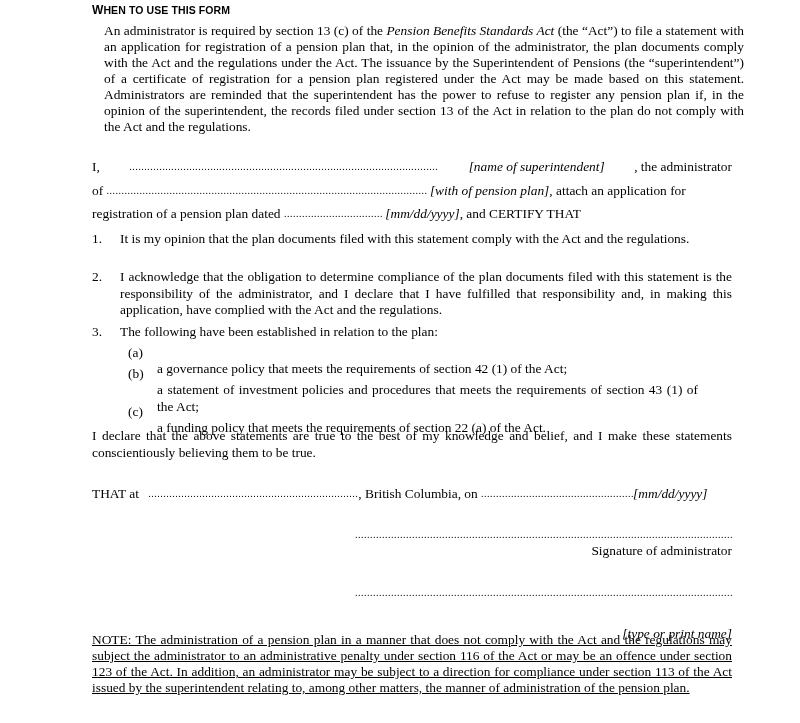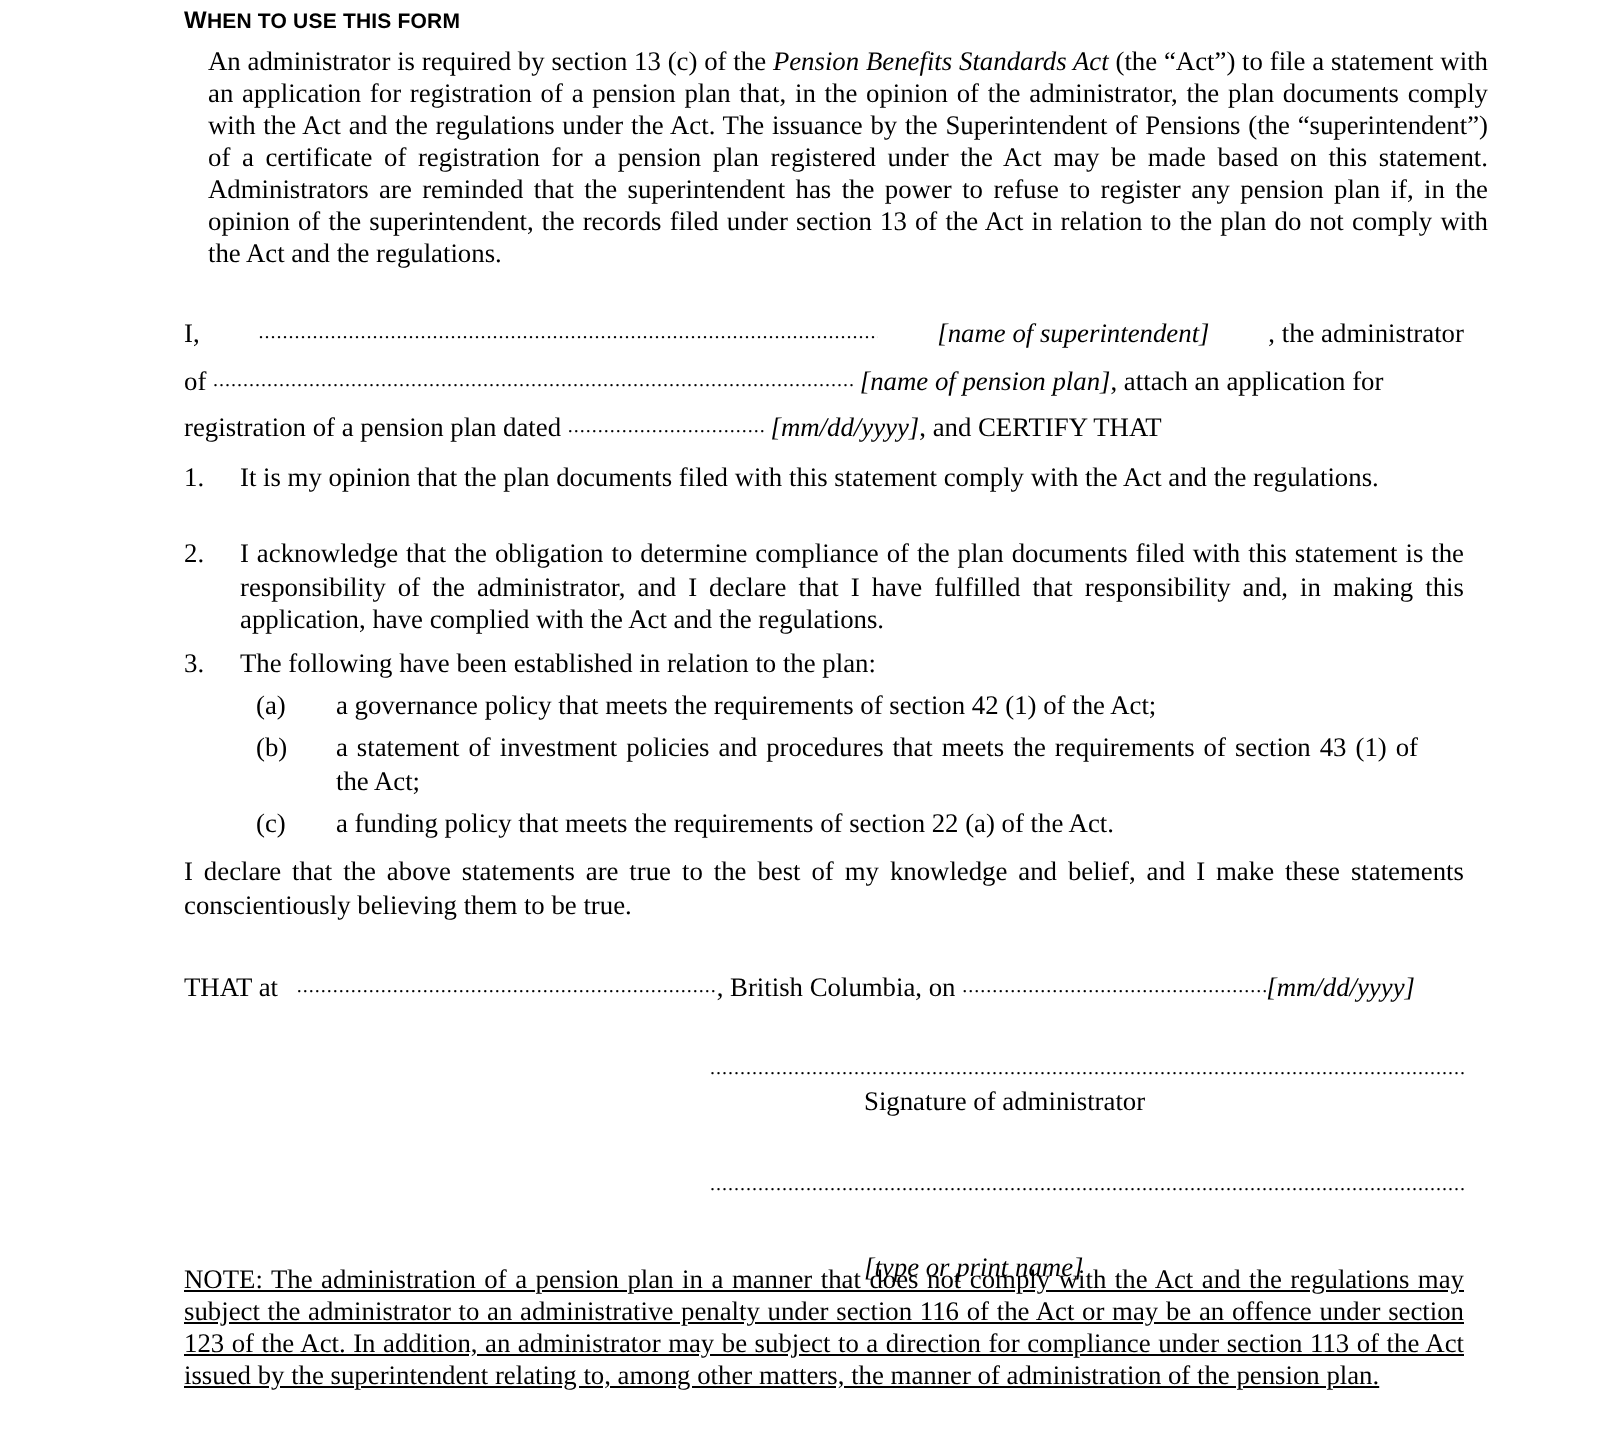--- a/index.html
+++ b/index.html
@@ -14,25 +14,25 @@
   .line { position: absolute; left: 0; width: 640px; white-space: nowrap; line-height: 16px; }
   .dots { display: inline-block; overflow: hidden; vertical-align: bottom; white-space: nowrap;
           letter-spacing: 0.5px; font-size: 10px; line-height: 16px; }
   i { font-style: italic; }
   .justify-line { display: flex; justify-content: space-between; }
   .item { position: absolute; left: 0; width: 640px; line-height: 16.5px; }
   .item .num { position: absolute; left: 0; }
   .item .txt { position: absolute; left: 28px; width: 612px; text-align: justify; }
   .sub { position: absolute; left: 36px; width: 570px; line-height: 16.5px; }
   .sub .num { position: absolute; left: 0; }
-  .sub .txt { position: absolute; left: 40px; width: 541px; text-align: justify; }
+  .sub .txt { position: absolute; left: 29px; width: 541px; text-align: justify; margin-top: 16px; }
   .declare { position: absolute; left: 0; top: 428px; width: 640px; line-height: 16.5px; text-align: justify; }
   .sigline { position: absolute; left: 263px; width: 377px; overflow: hidden; white-space: nowrap;
              font-size: 10px; letter-spacing: 0.5px; line-height: 10px; }
-  .siglabel { position: absolute; right: 0; width: 300px; text-align: left; }
+  .siglabel { position: absolute; right: 0; width: 300px; text-align: right; }
   .note { position: absolute; left: 0; top: 632px; width: 640px; line-height: 16px; text-align: justify; text-decoration: underline; }
 </style>
 </head>
 <body>
 
 <div class="page">
 
   <div class="heading"><span class="big">W</span><span>HEN TO USE THIS FORM</span></div>
 
   <div class="intro"><span>An administrator is required by section 13 (c) of the </span><i>Pension Benefits Standards Act</i><span> (the “Act”) to file a statement with an application for registration of a pension plan that, in the opinion of the administrator, the plan documents comply with the Act and the regulations under the Act. The issuance by the Superintendent of Pensions (the “superintendent”) of a certificate of registration for a pension plan registered under the Act may be made based on this statement. Administrators are reminded that the superintendent has the power to refuse to register any pension plan if, in the opinion of the superintendent, the records filed under section 13 of the Act in relation to the plan do not comply with the Act and the regulations.</span></div>
@@ -40,21 +40,21 @@
   <div class="line justify-line" style="top:159px;">
     <span>I,</span>
     <span class="dots" style="width:310px;">........................................................................................................................................</span>
     <i>[name of superintendent]</i>
     <span>, the administrator</span>
   </div>
 
   <div class="line" style="top:183px;">
     <span>of</span>
     <span class="dots" style="width:320px;">........................................................................................................................................</span>
-    <i>[name of pension plan]</i><span>, attach an application for</span>
+    <i>[with of pension plan]</i><span>, attach an application for</span>
   </div>
 
   <div class="line" style="top:206px;">
     <span>registration of a pension plan dated</span>
     <span class="dots" style="width:98px;">........................................................................................................................................</span>
     <i>[mm/dd/yyyy]</i><span>, and CERTIFY THAT</span>
   </div>
 
   <div class="item" style="top:231px;">
     <span class="num">1.</span>

